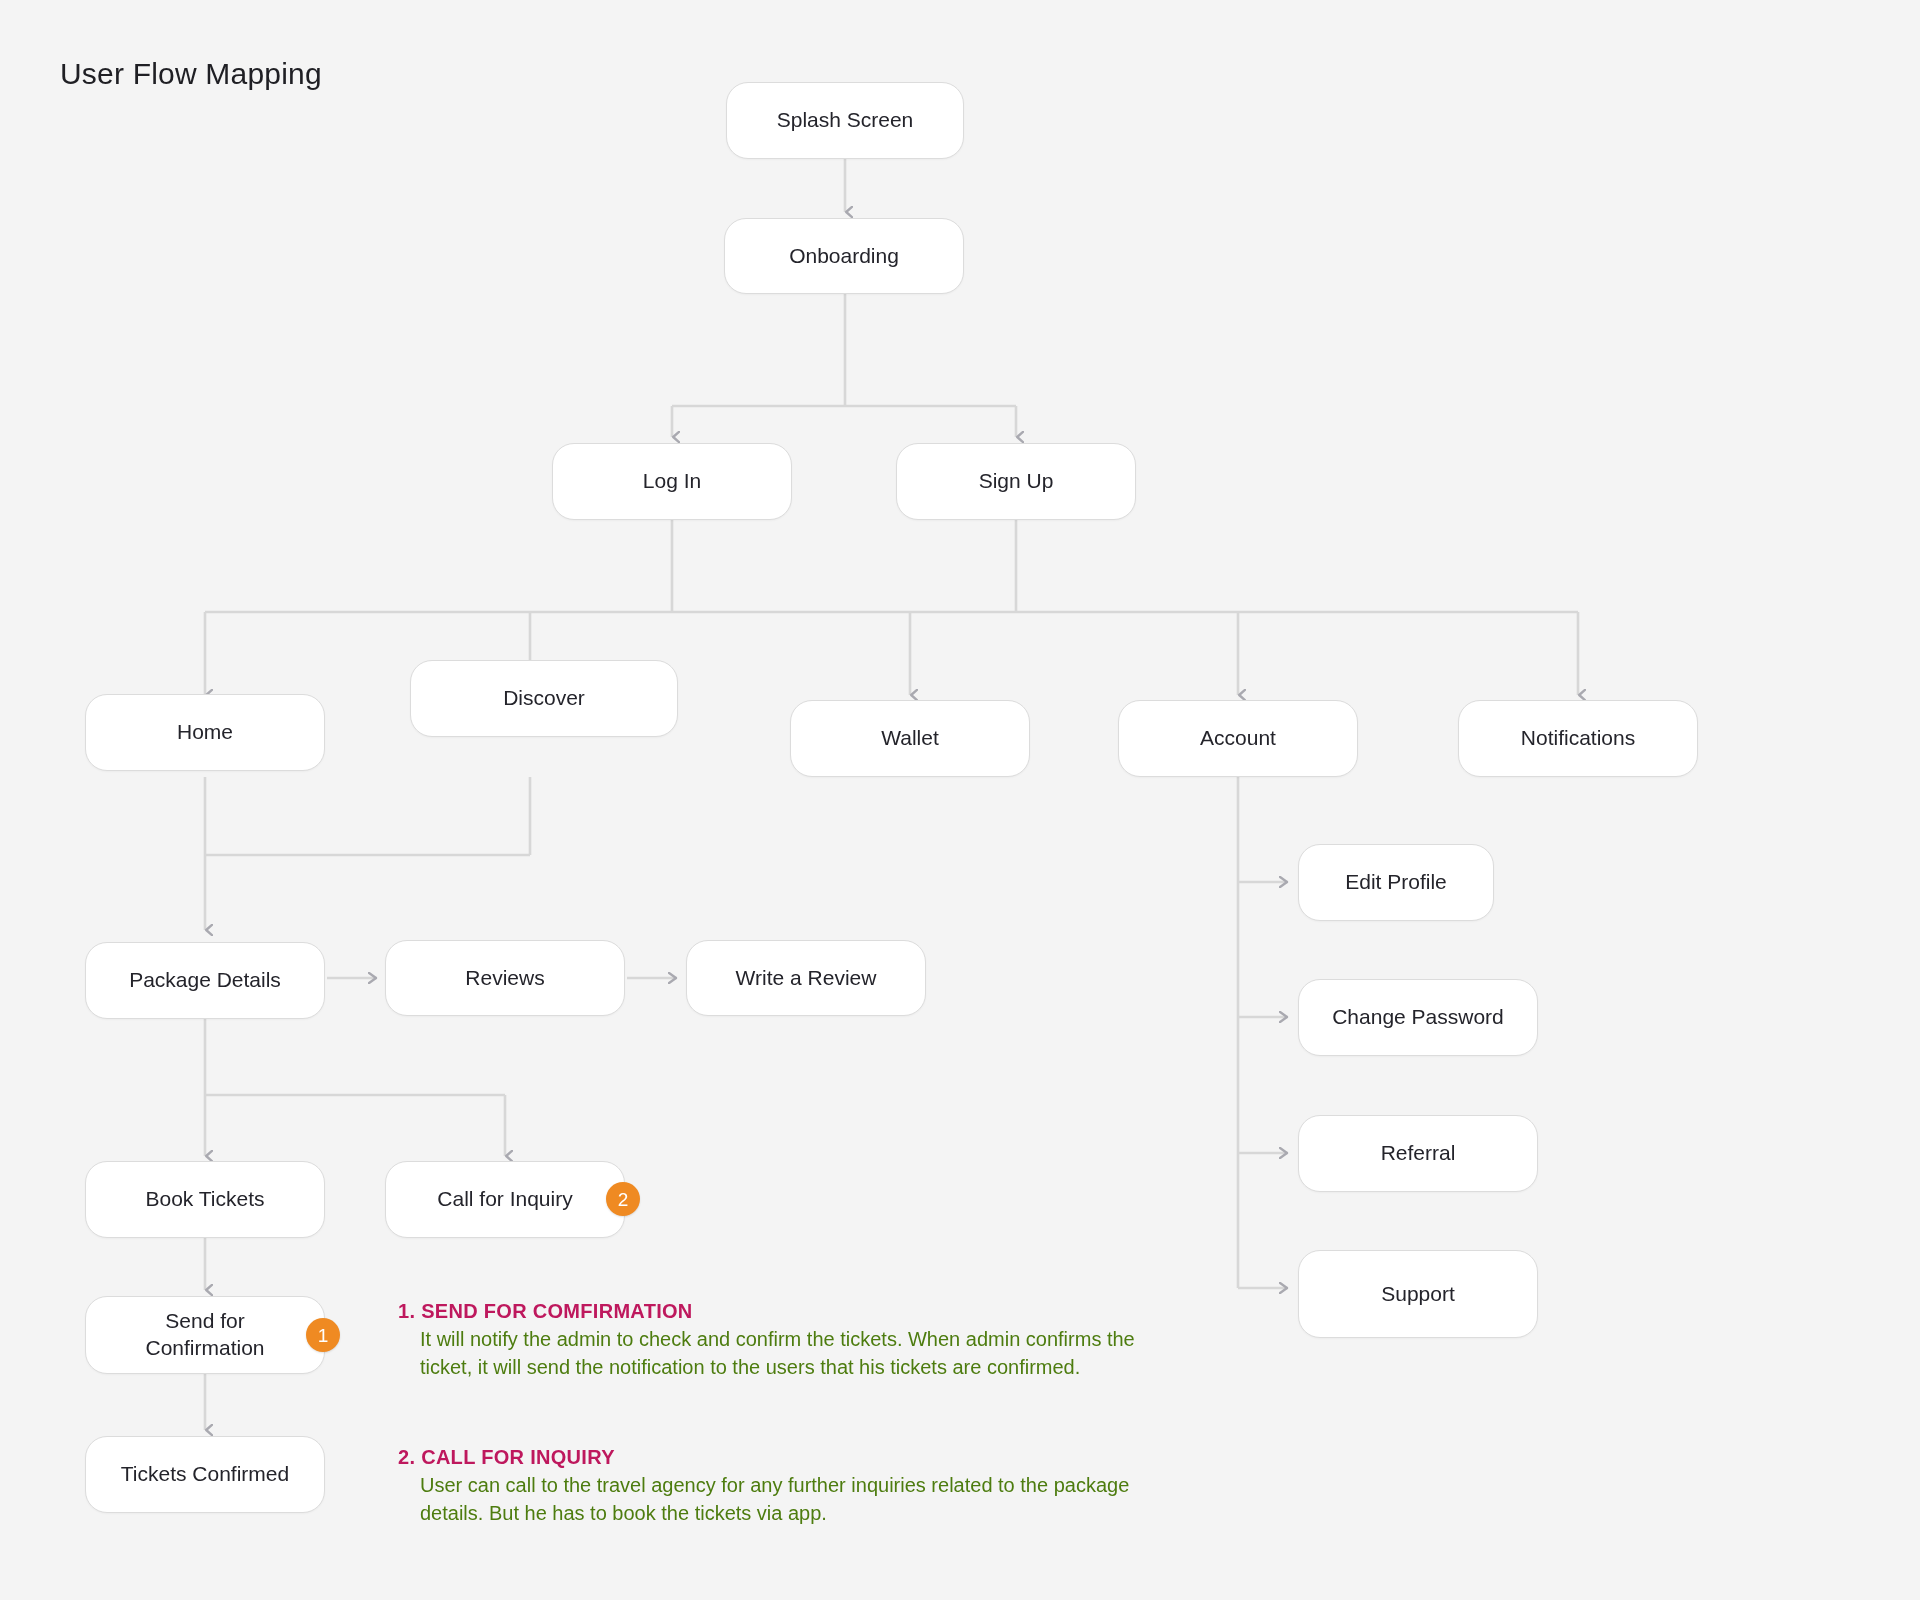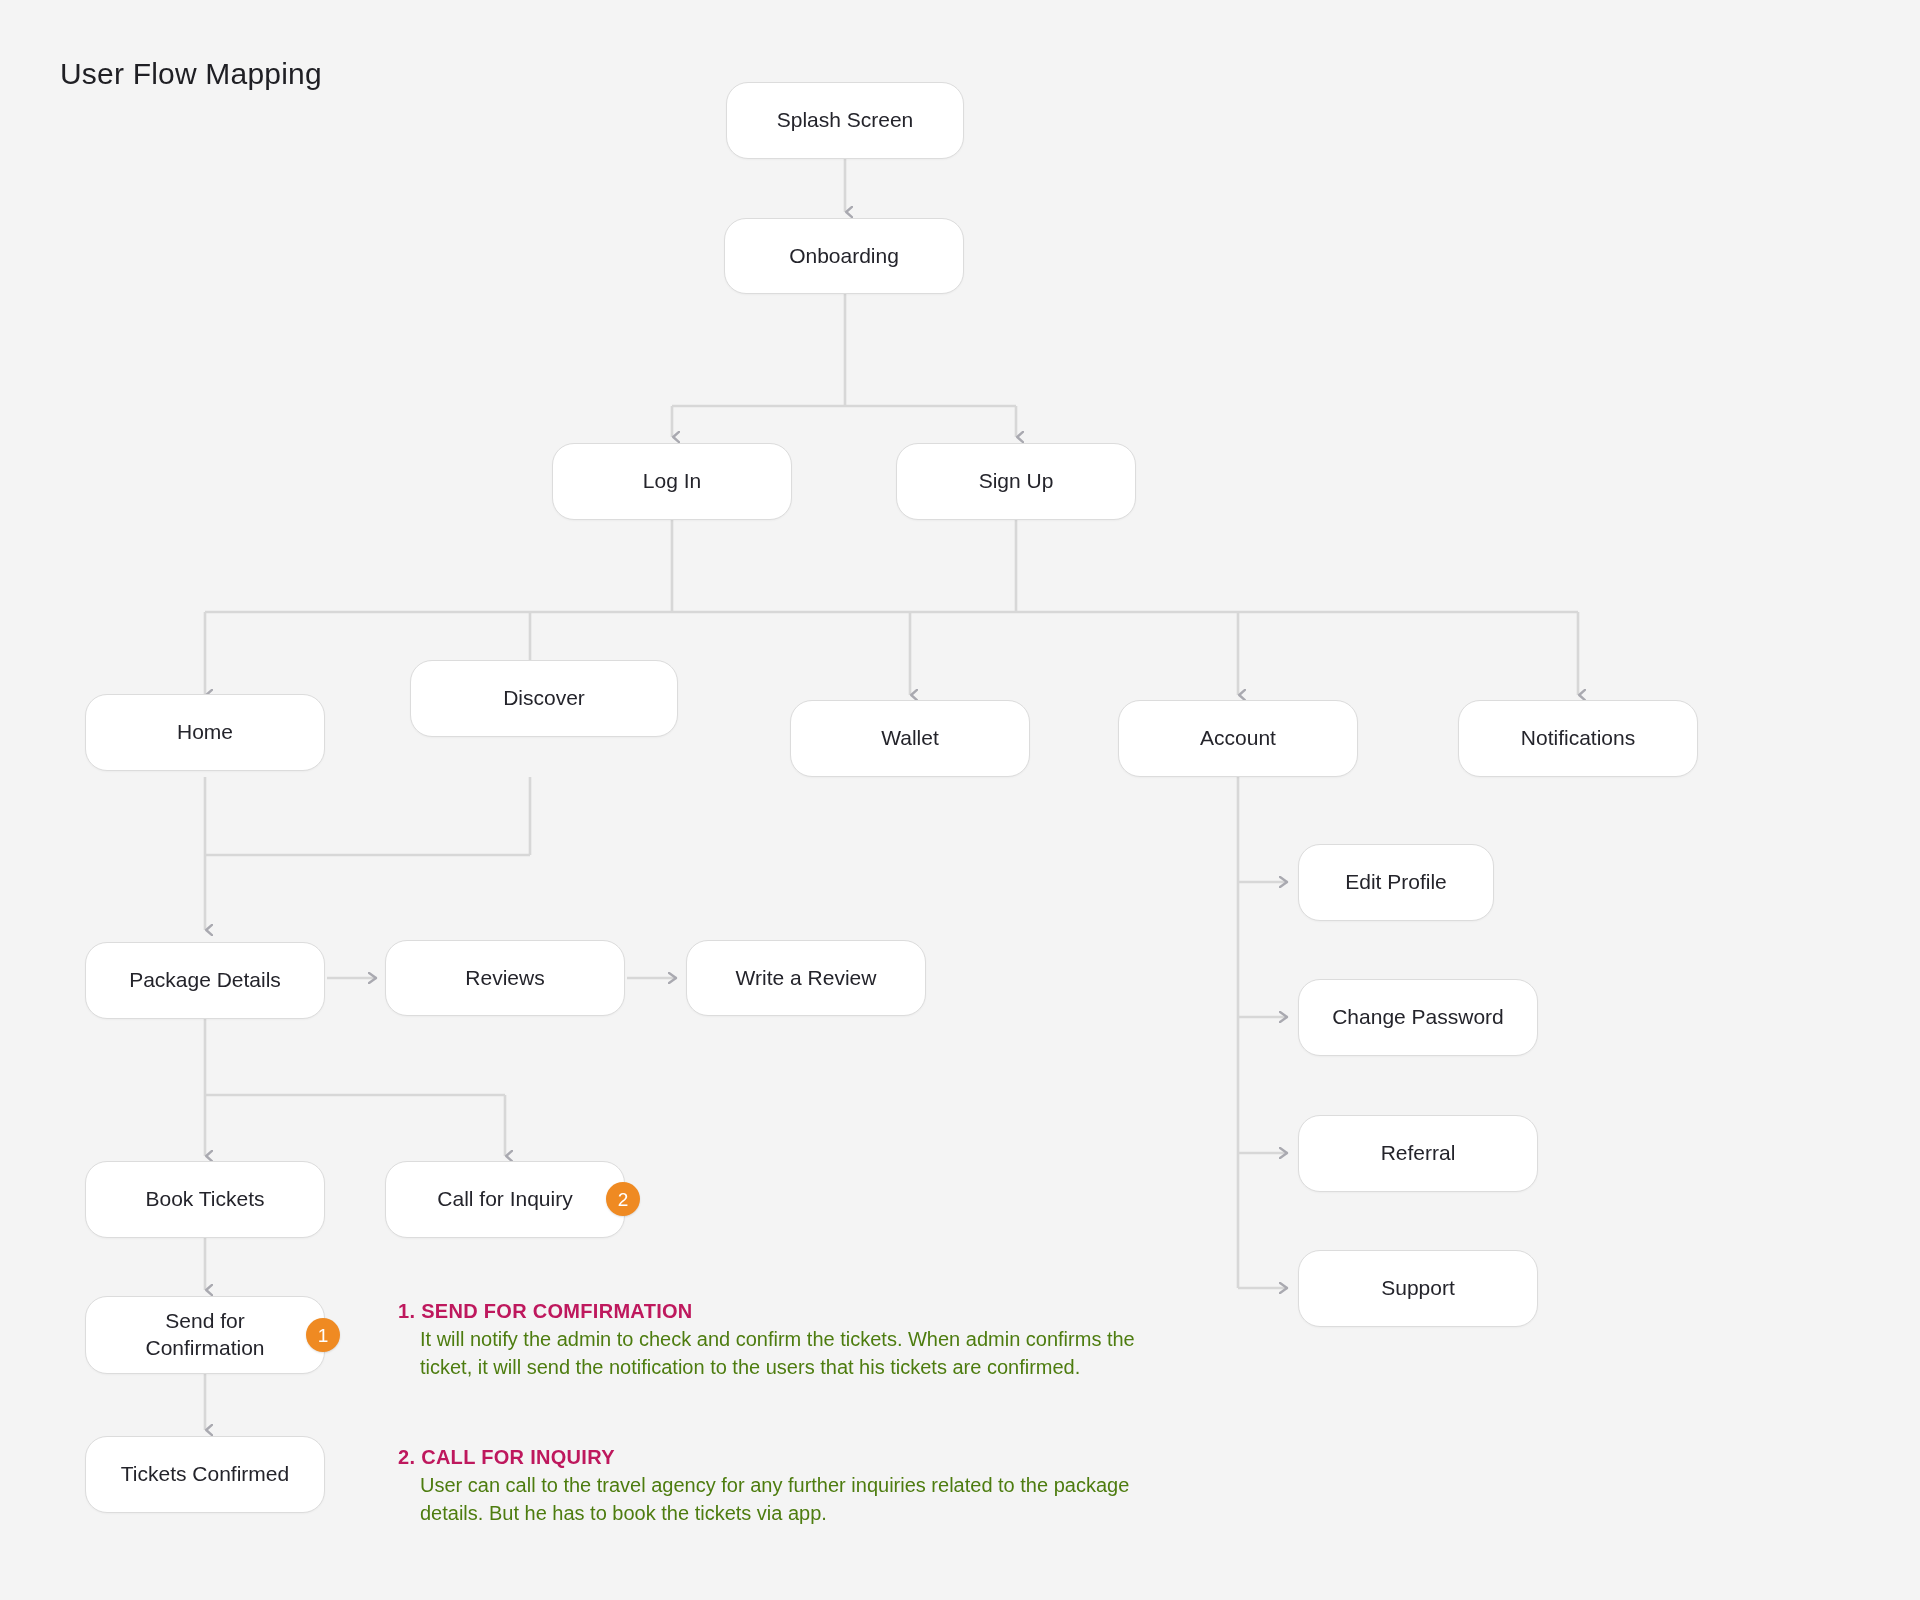--- a/index.html
+++ b/index.html
@@ -194,21 +194,21 @@
   </div>
 
   <div class="node" style="left:1298px; top:979px; width:240px; height:77px;">
     <span class="node-label">Change Password</span>
   </div>
 
   <div class="node" style="left:1298px; top:1115px; width:240px; height:77px;">
     <span class="node-label">Referral</span>
   </div>
 
-  <div class="node" style="left:1298px; top:1250px; width:240px; height:77px;">
+  <div class="node" style="left:1298px; top:1250px; width:240px; height:88px;">
     <span class="node-label">Support</span>
   </div>
 
   <div class="node" style="left:85px; top:942px; width:240px; height:77px;">
     <span class="node-label">Package Details</span>
   </div>
 
   <div class="node" style="left:385px; top:940px; width:240px; height:76px;">
     <span class="node-label">Reviews</span>
   </div>

